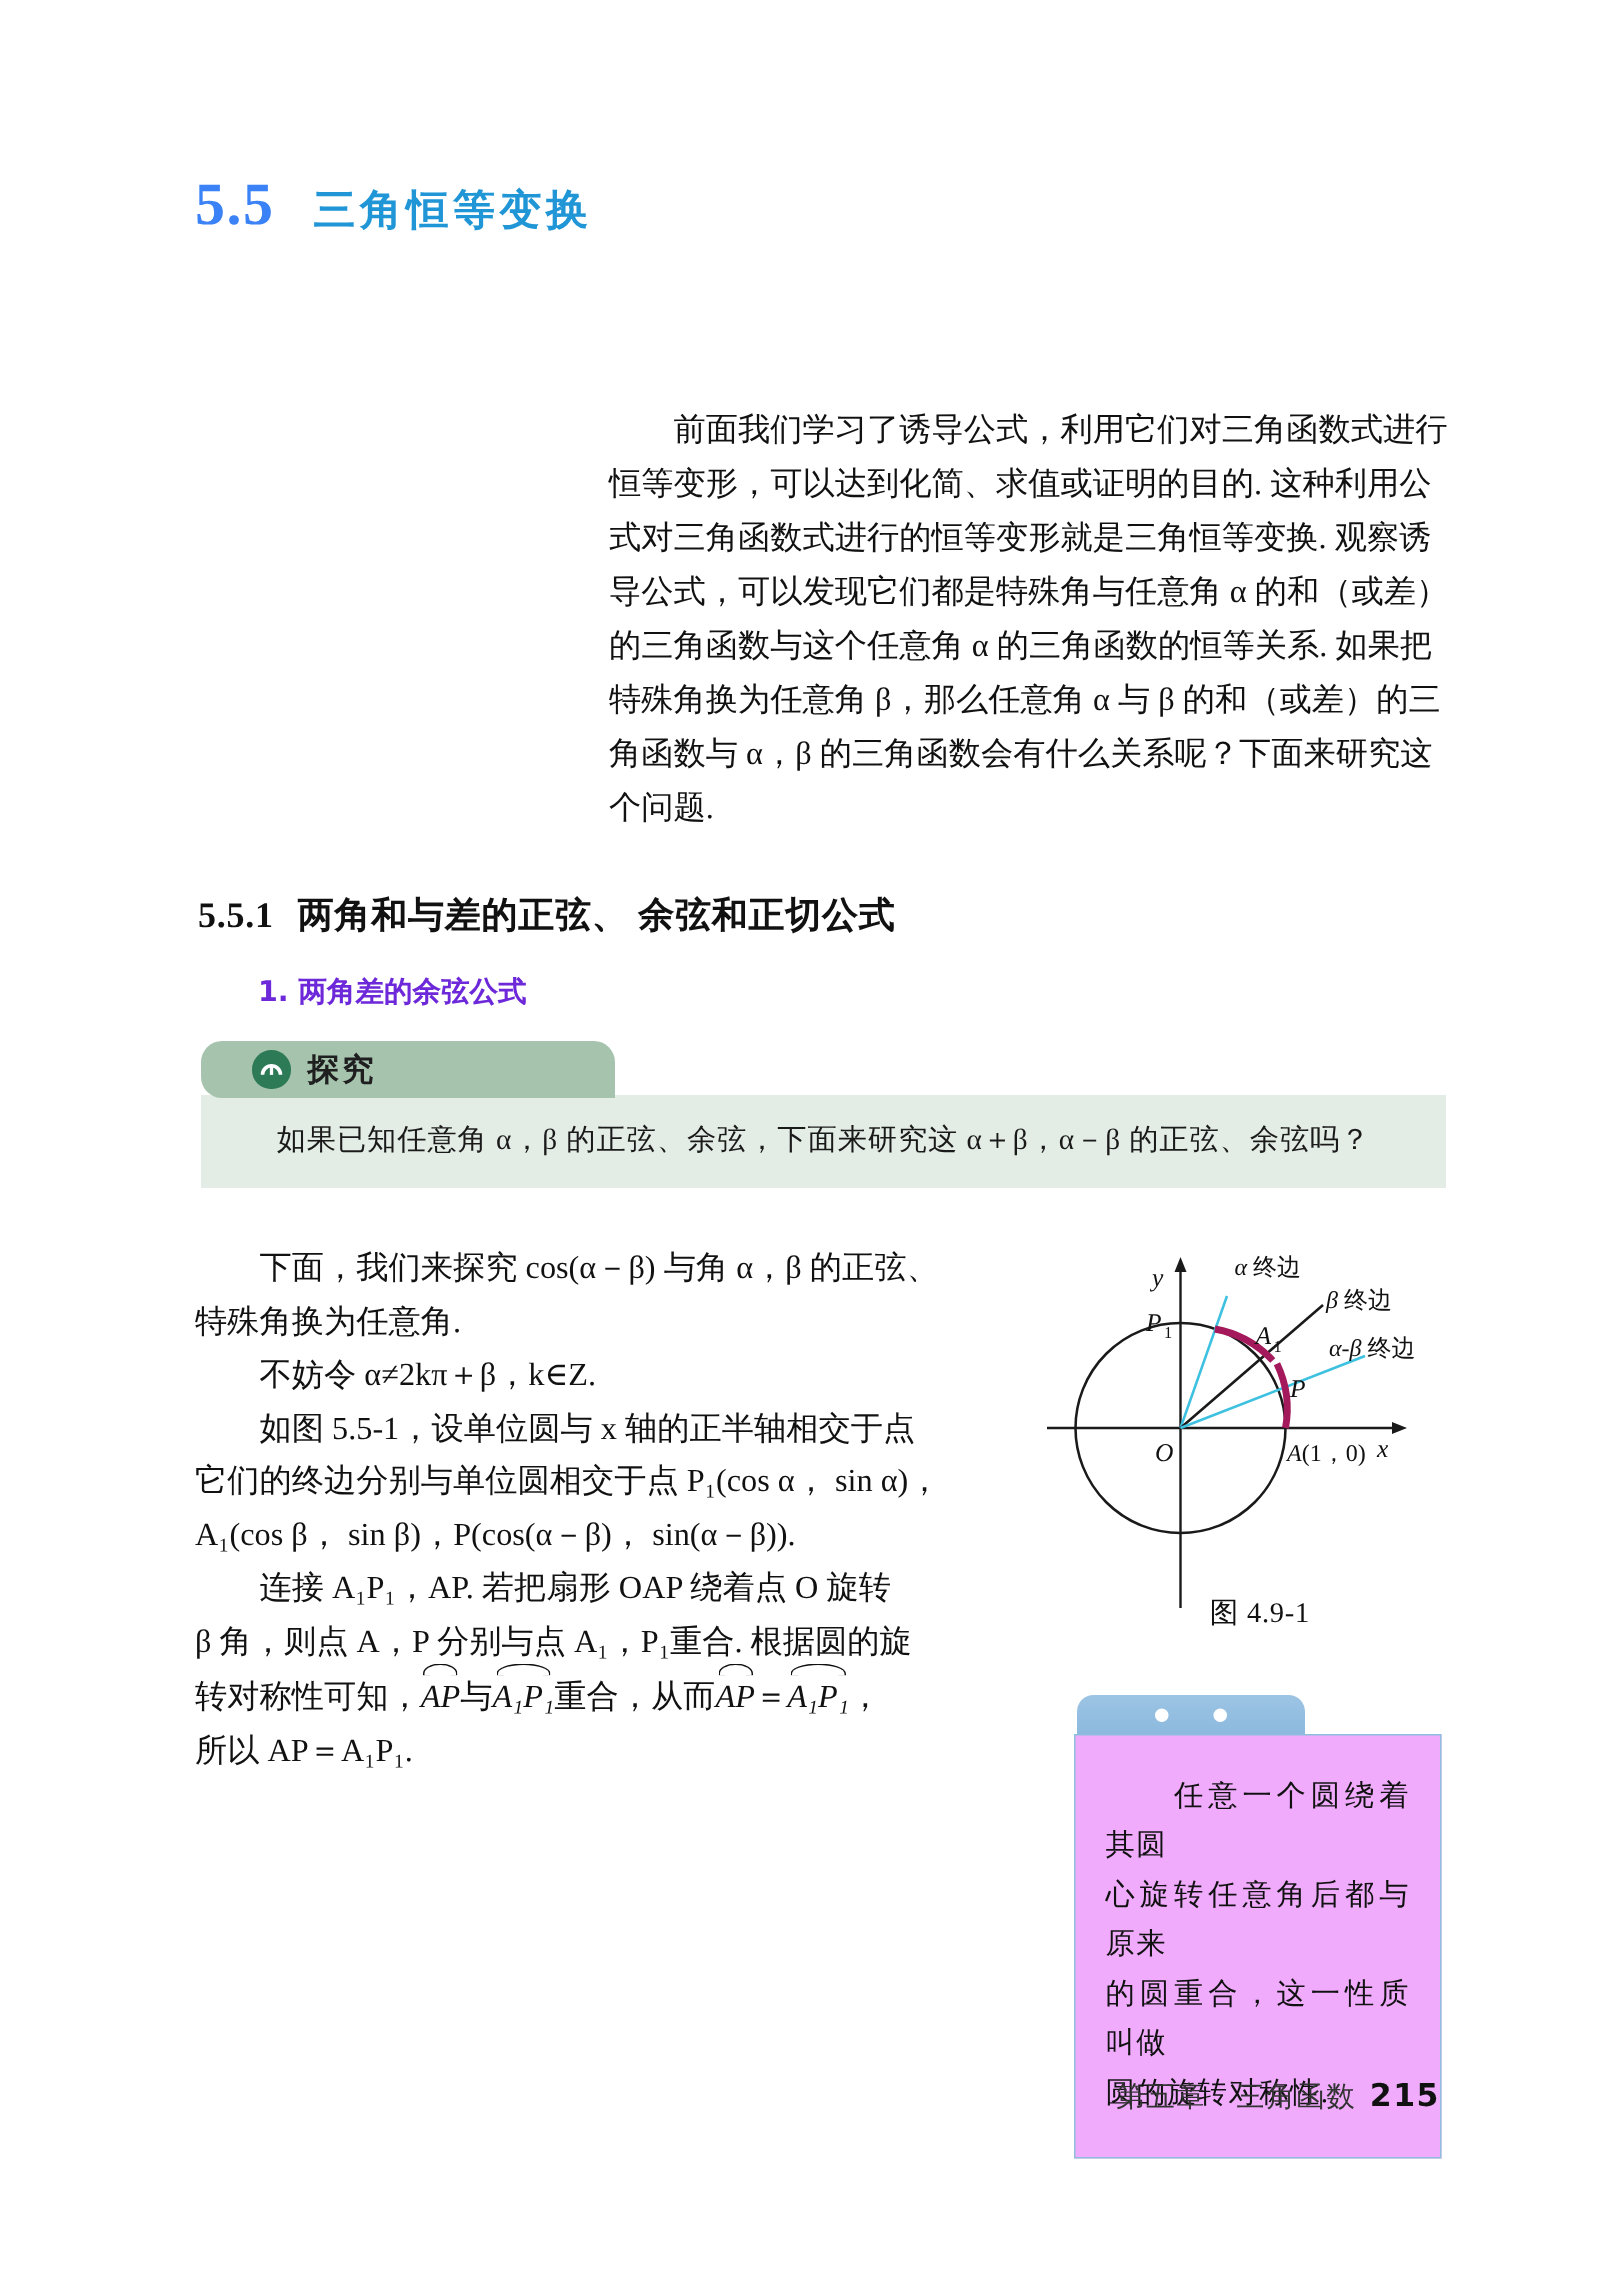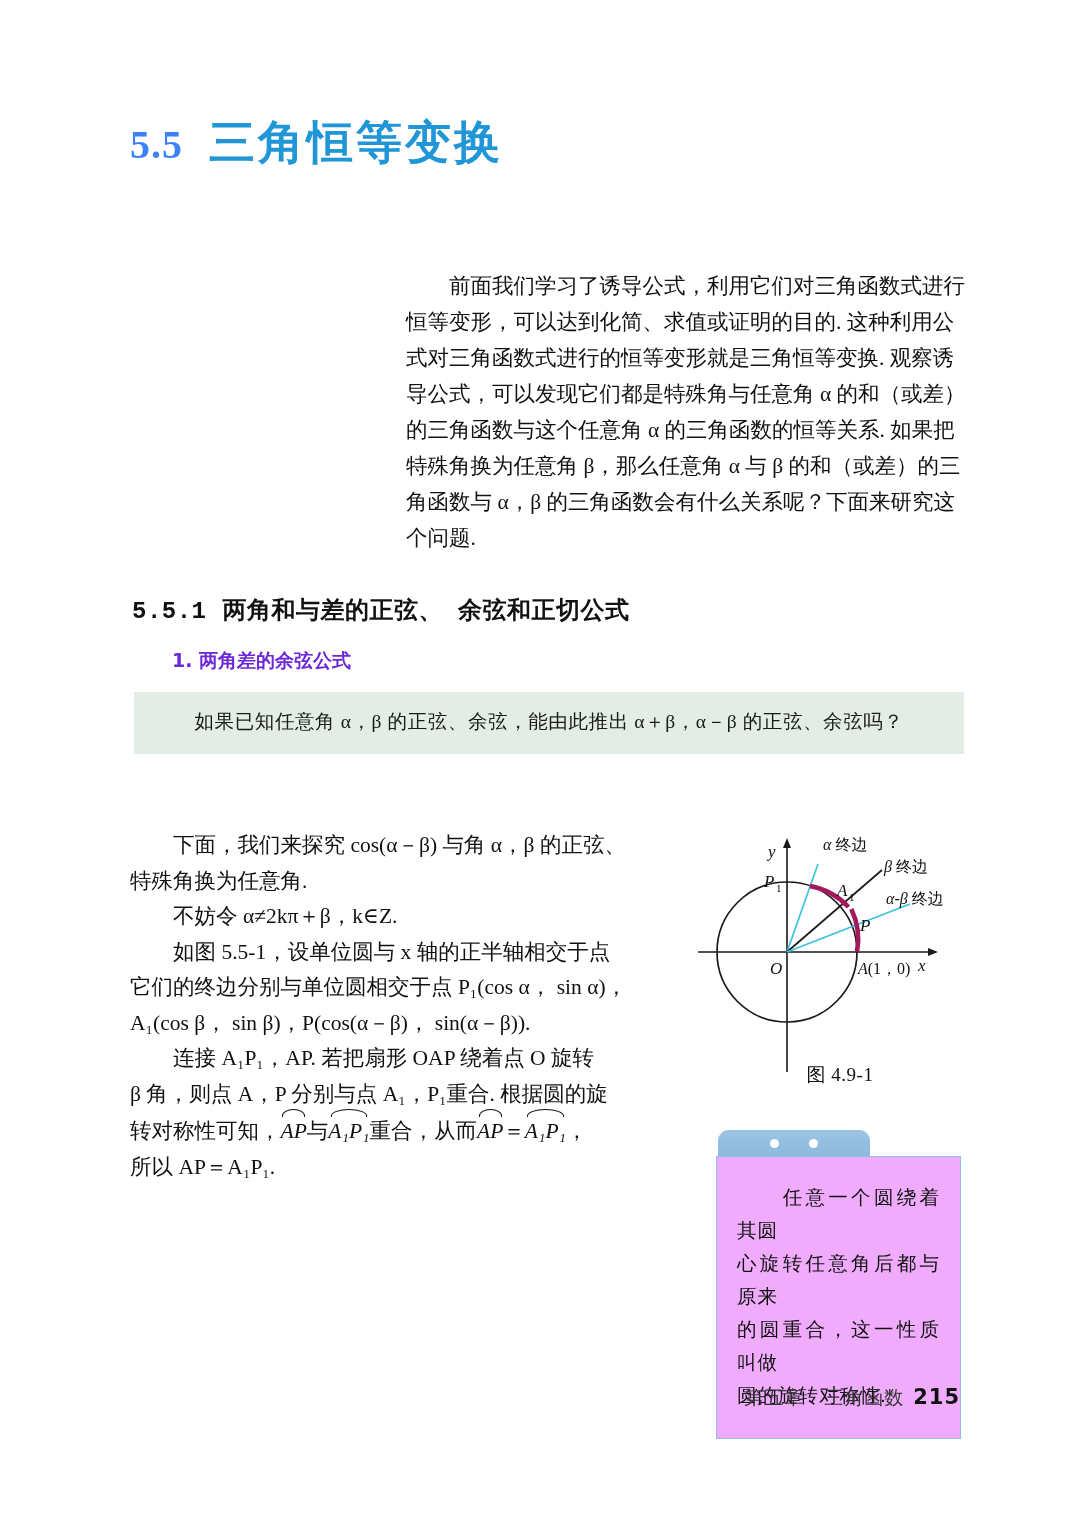--- a/index.html
+++ b/index.html
@@ -34,21 +34,21 @@
   .title-num {
     font-family: Liberation Serif, serif;
     font-weight: bold;
     font-size: 40px;
     color: #3b82f6;
     letter-spacing: 1px;
   }
   .title-text {
     font-family: "DejaVu Sans", sans-serif;
     font-weight: bold;
-    font-size: 46px;
+    font-size: 28px;
     color: #2196d6;
     letter-spacing: 3px;
   }
 
   
   .intro {
     position: absolute;
     left: 406px;
     top: 268px;
     width: 578px;
@@ -58,21 +58,21 @@
     text-justify: inter-ideograph;
     color: #111;
   }
   .intro .ln { display: block; white-space: nowrap; }
 
   
   .sec-head {
     position: absolute;
     left: 132px;
     top: 594px;
-    font-family: Liberation Mono, monospace;
+    font-family: Liberation Serif, serif;
     font-weight: bold;
     font-size: 24px;
     color: #111;
     letter-spacing: 0.5px;
     white-space: nowrap;
   }
   .sec-head .sec-num { margin-right: 16px; }
 
   .sub-head {
     position: absolute;
@@ -273,22 +273,31 @@
     <span class="ln">角函数与 α，β 的三角函数会有什么关系呢？下面来研究这</span>
     <span class="ln">个问题.</span>
   </div>
 
   <div class="sec-head">
     <span class="sec-num">5.5.1</span><span>两角和与差的正弦、 余弦和正切公式</span>
   </div>
   <div class="sub-head">1. 两角差的余弦公式</div>
 
   <div class="inquiry">
+    <div class="inquiry-tab">
+      <span class="inquiry-icon">
+        <svg width="18" height="18" viewBox="0 0 18 18">
+          <path d="M3 12.5 A6 6 0 0 1 15 12.5" fill="none" stroke="#ffffff" stroke-width="2.4"></path>
+          <line x1="9" y1="12.6" x2="9" y2="6.6" stroke="#ffffff" stroke-width="2.2"></line>
+        </svg>
+      </span>
+      <span class="inquiry-label">探究</span>
+    </div>
     <div class="inquiry-body">
-      <span class="inquiry-text">如果已知任意角 α，β 的正弦、余弦，能由此推出 α＋β，α－β 的正弦、余弦吗？</span>
+      <span class="inquiry-text">如果已知任意角 α，β 的正弦、余弦，下面来研究这 α＋β，α－β 的正弦、余弦吗？</span>
     </div>
   </div>
 
   <div class="body-col">
     <p>
       <span class="ln">　　下面，我们来探究 cos(α－β) 与角 α，β 的正弦、</span>
       <span class="ln">特殊角换为任意角.</span>
     </p>
     <p>
       <span class="ln">　　不妨令 α≠2kπ＋β，k∈Z.</span>

